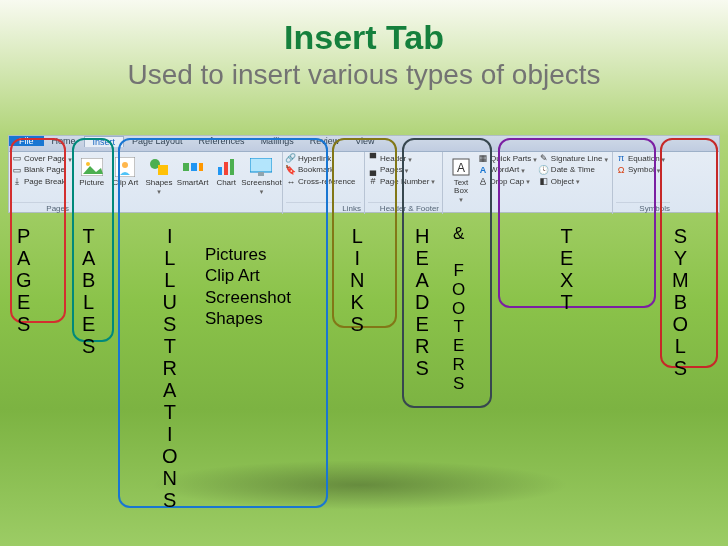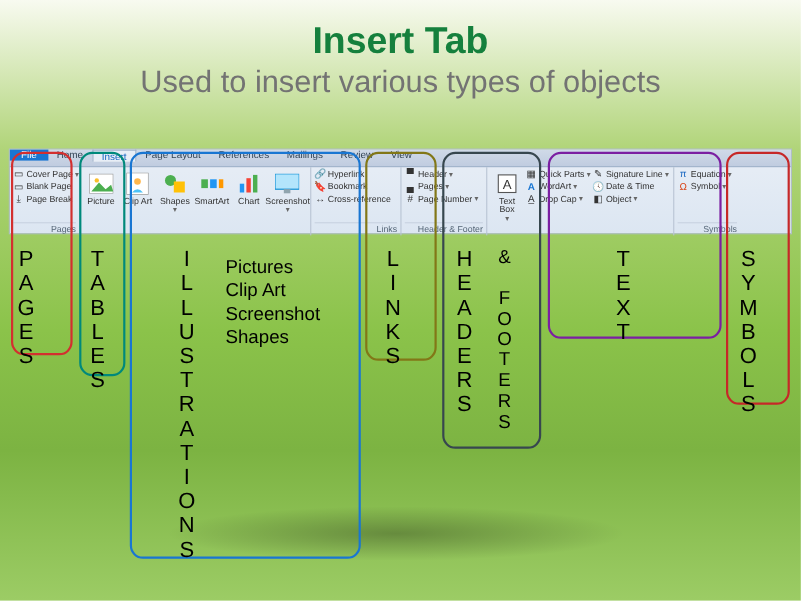--- a/index.html
+++ b/index.html
@@ -321,18 +321,18 @@
 <div class="vert-label" style="left:672px;top:225px">
     <span>S</span>
     <span>Y</span>
     <span>M</span>
     <span>B</span>
     <span>O</span>
     <span>L</span>
     <span>S</span>
   </div>
 
-<div class="sub-list" style="left:205px;top:232px">
+<div class="sub-list" style="left:205px;top:244px">
   <div>Pictures</div>
   <div>Clip Art</div>
   <div>Screenshot</div>
   <div>Shapes</div>
 </div>
 
 </body></html>

